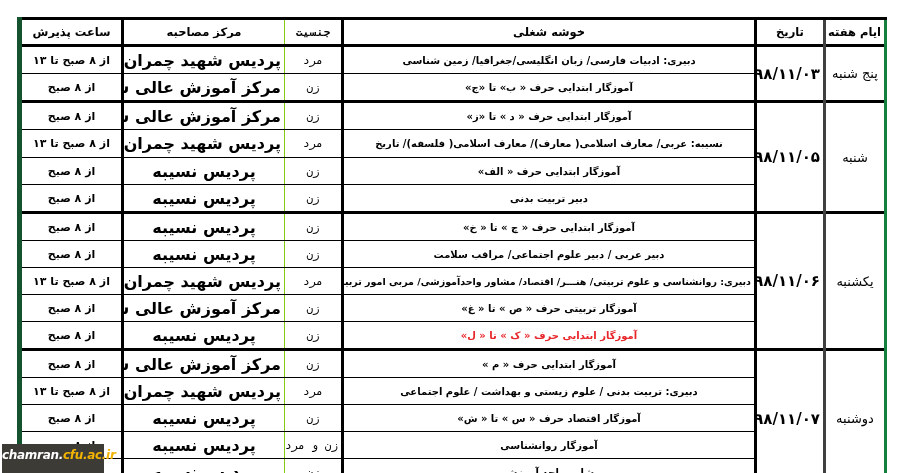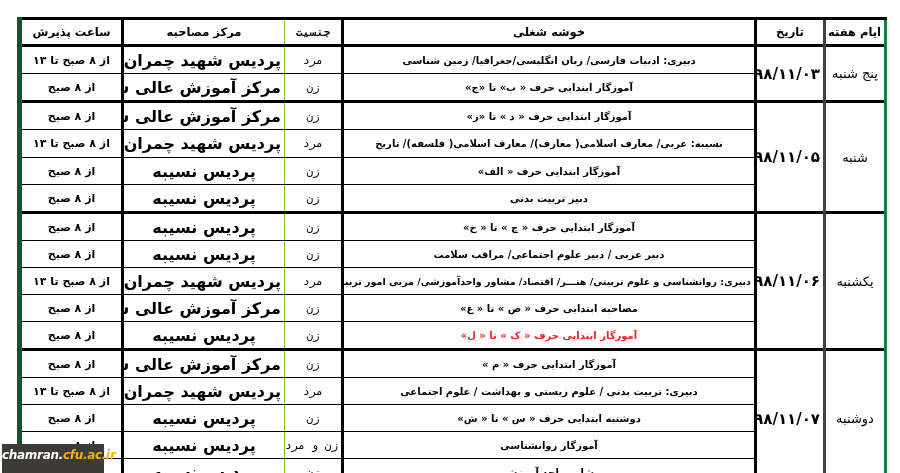--- a/index.html
+++ b/index.html
@@ -120,21 +120,21 @@
       <td class="center-col">پردیس نسیبه</td>
       <td class="hours">از ۸ صبح</td>
     </tr>
     <tr style="height:26px">
       <td class="cluster small">دبیری: روانشناسی و علوم تربیتی/ هنـــر/ اقتصاد/  مشاور واحدآموزشی/ مربی امور تربیتی</td>
       <td class="gender">مرد</td>
       <td class="center-col">پردیس شهید چمران</td>
       <td class="hours">از ۸ صبح تا ۱۳</td>
     </tr>
     <tr style="height:26px">
-      <td class="cluster">مصاحبه ابتدایی حرف « ص » تا « غ»</td>
+      <td class="cluster">آموزگار تربیتی حرف « ص » تا « غ»</td>
       <td class="gender">زن</td>
       <td class="center-col">مرکز آموزش عالی شهید باهنر</td>
       <td class="hours">از ۸ صبح</td>
     </tr>
     <tr style="height:26px">
       <td class="cluster red">آموزگار ابتدایی حرف « ک » تا « ل»</td>
       <td class="gender">زن</td>
       <td class="center-col">پردیس نسیبه</td>
       <td class="hours">از ۸ صبح</td>
     </tr>
@@ -147,21 +147,21 @@
       <td class="center-col">مرکز آموزش عالی شهید باهنر</td>
       <td class="hours">از ۸ صبح</td>
     </tr>
     <tr style="height:24px">
       <td class="cluster">دبیری: تربیت بدنی / علوم زیستی و بهداشت / علوم اجتماعی</td>
       <td class="gender">مرد</td>
       <td class="center-col">پردیس شهید چمران</td>
       <td class="hours">از ۸ صبح تا ۱۳</td>
     </tr>
     <tr style="height:24px">
-      <td class="cluster">دوشنبه ابتدایی حرف « س » تا « ش»</td>
+      <td class="cluster">آموزگار اقتصاد حرف « س » تا « ش»</td>
       <td class="gender">زن</td>
       <td class="center-col">پردیس نسیبه</td>
       <td class="hours">از ۸ صبح</td>
     </tr>
     <tr style="height:24px">
       <td class="cluster">آموزگار روانشناسی</td>
       <td class="gender">زن و مرد</td>
       <td class="center-col">پردیس نسیبه</td>
       <td class="hours">از ۸ صبح</td>
     </tr>

